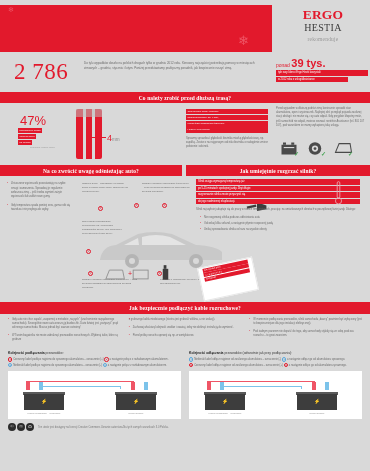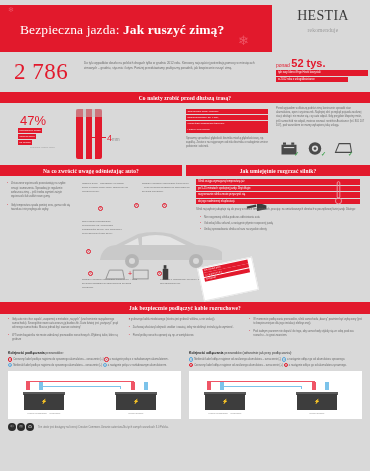--- a/index.html
+++ b/index.html
@@ -23,21 +23,21 @@
   .hdr-title {
     position: absolute; left: 20px; top: 22px;
     font-family: "Liberation Serif", serif;
     font-size: 13.5px; color: #ffffff; letter-spacing: .1px;
   }
   .hdr-title b { font-weight: bold; }
   .snow1 { position: absolute; left: 8px; top: 6px; color: #ef5566; font-size: 7px; }
   .snow2 { position: absolute; left: 238px; top: 33px; color: #ef5566; font-size: 13px; }
   .logo { position: absolute; left: 288px; top: 8px; text-align: center; width: 70px; }
   .logo-ergo { font-family: "Liberation Serif", serif; font-size: 13.5px; font-weight: bold; color: #e2192c; letter-spacing: .2px; line-height: 1.05; }
-  .logo-hestia { font-family: "Liberation Serif", serif; font-size: 14px; color: #3c3c3c; letter-spacing: .3px; line-height: 1.2; }
+  .logo-hestia { font-family: "Liberation Serif", serif; font-size: 10px; color: #3c3c3c; letter-spacing: .3px; line-height: 1.2; }
   .logo-rek { font-family: "Liberation Serif", serif; font-size: 5.5px; color: #9a9a9a; margin-top: 2px; letter-spacing: .2px; }
 
   
   .stat { position: relative; height: 35px; }
   .stat-num {
     position: absolute; left: 14px; top: 2px;
     font-family: "Liberation Serif", serif;
     font-size: 23px; color: #e2192c; letter-spacing: .5px;
   }
   .stat-txt { position: absolute; left: 84px; top: 4px; width: 175px; font-size: 3px; line-height: 1.65; color: #6b6b6b; }
@@ -160,35 +160,33 @@
 </style>
 </head>
 <body>
 
 <div class="page">
 
   <div class="hdr">
     <div class="hdr-red"></div>
     <div class="snow1">❄</div>
     <div class="snow2">❄</div>
-    <div class="hdr-title">
-      <span>Bezpieczna jazda: </span><b>Jak ruszyć zimą?</b>
-    </div>
     <div class="logo">
+      <div class="logo-ergo">ERGO</div>
       <div class="logo-hestia">HESTIA</div>
       <div class="logo-rek">rekomenduje</div>
     </div>
   </div>
 
   <div class="stat">
     <div class="stat-num">2 786</div>
     <div class="stat-txt">Do tylu wypadków doszło na polskich drogach tylko w grudniu 2012 roku. Kierowcy najczęściej potrzebują pomocy w miesiącach zimowych – grudniu, styczniu i lutym. Poniżej przedstawiamy praktyczny poradnik, jak bezpiecznie ruszyć zimą.</div>
     <div class="badge">
       <div class="badge-head">
-        <span>ponad </span><span class="big">52 tys.</span>
+        <span>ponad </span><span class="big">39 tys.</span>
       </div>
       <span class="badge-l1">tyle razy klienci Ergo Hestii korzystali</span>
       <span class="badge-l2">w 2012 roku z usługi Assistance</span>
     </div>
   </div>
 
   <div class="bar">Co należy zrobić przed dłuższą trasą?</div>
 
   <div class="sec1">
     <div class="pct">47%</div>

